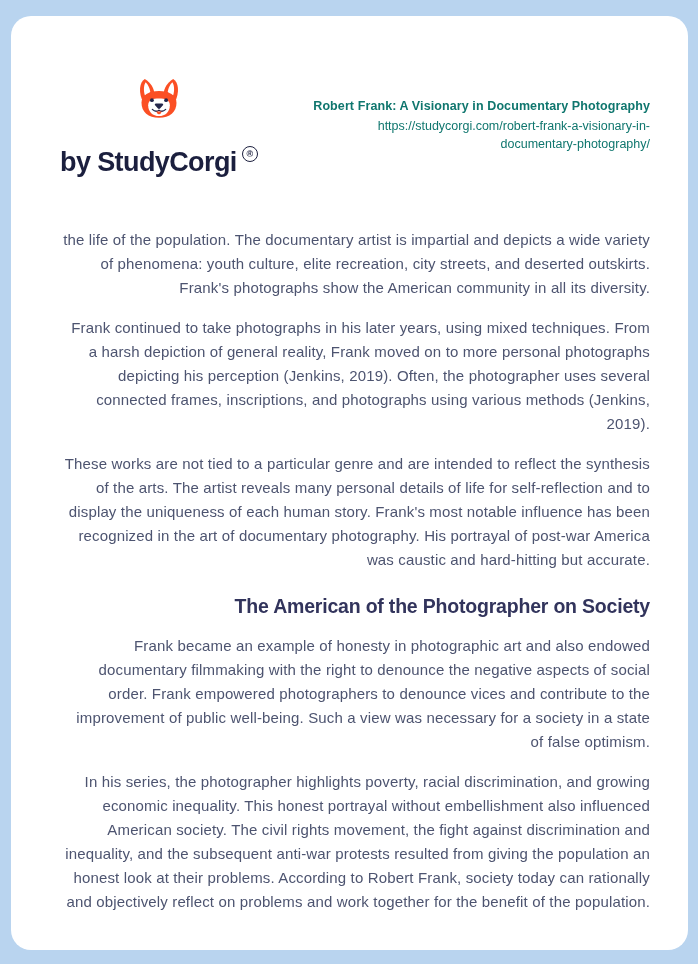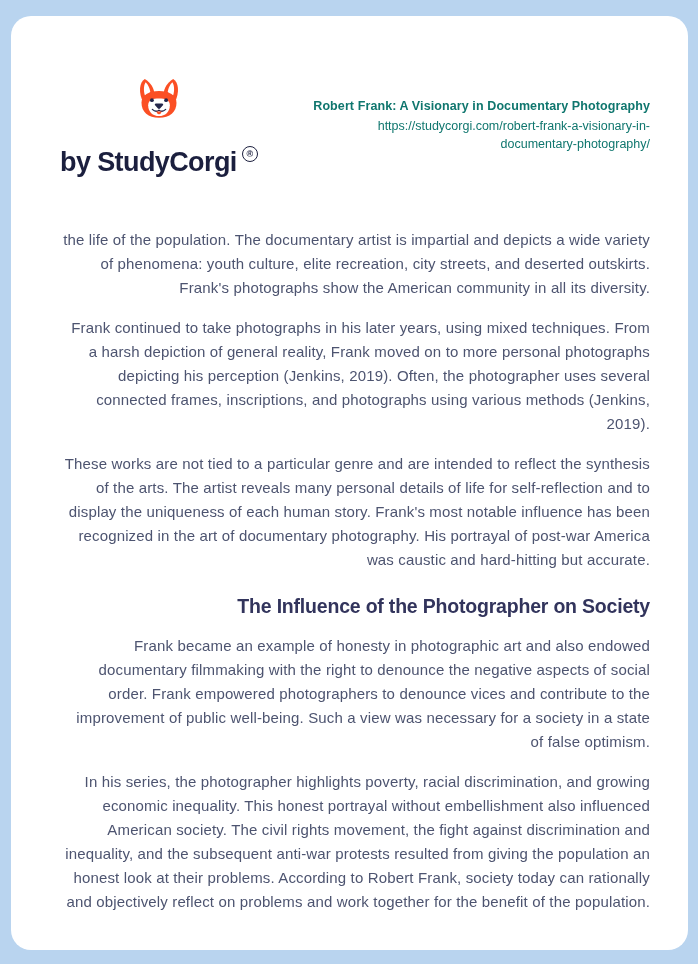--- a/index.html
+++ b/index.html
@@ -145,18 +145,18 @@
       <div class="doc-title">Robert Frank: A Visionary in Documentary Photography</div>
       <div class="doc-url">https://studycorgi.com/robert-frank-a-visionary-in-documentary-photography/</div>
     </div>
 
   </div>
 
   <div class="article">
     <p>the life of the population. The documentary artist is impartial and depicts a wide variety of phenomena: youth culture, elite recreation, city streets, and deserted outskirts. Frank's photographs show the American community in all its diversity.</p>
     <p>Frank continued to take photographs in his later years, using mixed techniques. From a harsh depiction of general reality, Frank moved on to more personal photographs depicting his perception (Jenkins, 2019). Often, the photographer uses several connected frames, inscriptions, and photographs using various methods (Jenkins, 2019).</p>
     <p>These works are not tied to a particular genre and are intended to reflect the synthesis of the arts. The artist reveals many personal details of life for self-reflection and to display the uniqueness of each human story. Frank's most notable influence has been recognized in the art of documentary photography. His portrayal of post-war America was caustic and hard-hitting but accurate.</p>
-    <h2 class="section-heading">The Influence of the Photographer on Society</h2>
+    <h2 class="section-heading">The American of the Photographer on Society</h2>
     <p>Frank became an example of honesty in photographic art and also endowed documentary filmmaking with the right to denounce the negative aspects of social order. Frank empowered photographers to denounce vices and contribute to the improvement of public well-being. Such a view was necessary for a society in a state of false optimism.</p>
     <p>In his series, the photographer highlights poverty, racial discrimination, and growing economic inequality. This honest portrayal without embellishment also influenced American society. The civil rights movement, the fight against discrimination and inequality, and the subsequent anti-war protests resulted from giving the population an honest look at their problems. According to Robert Frank, society today can rationally and objectively reflect on problems and work together for the benefit of the population.</p>
   </div>
 
 </div>
 
 </body></html>

